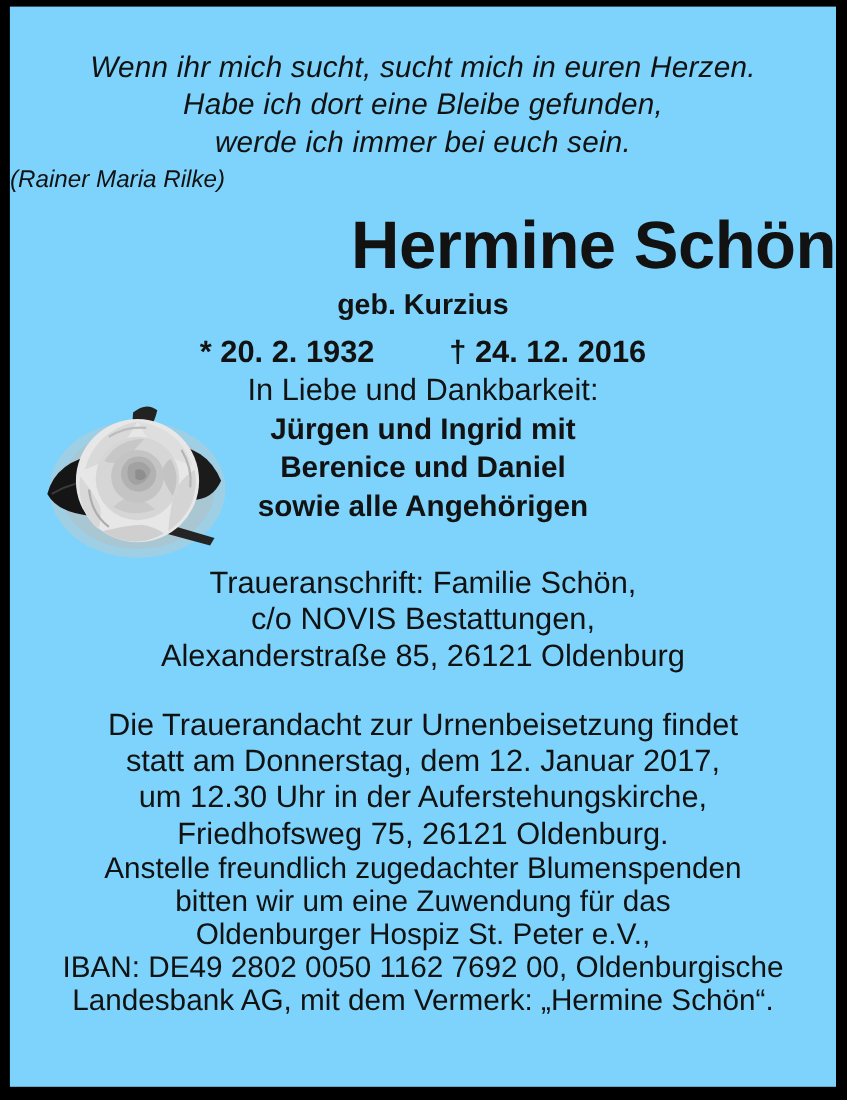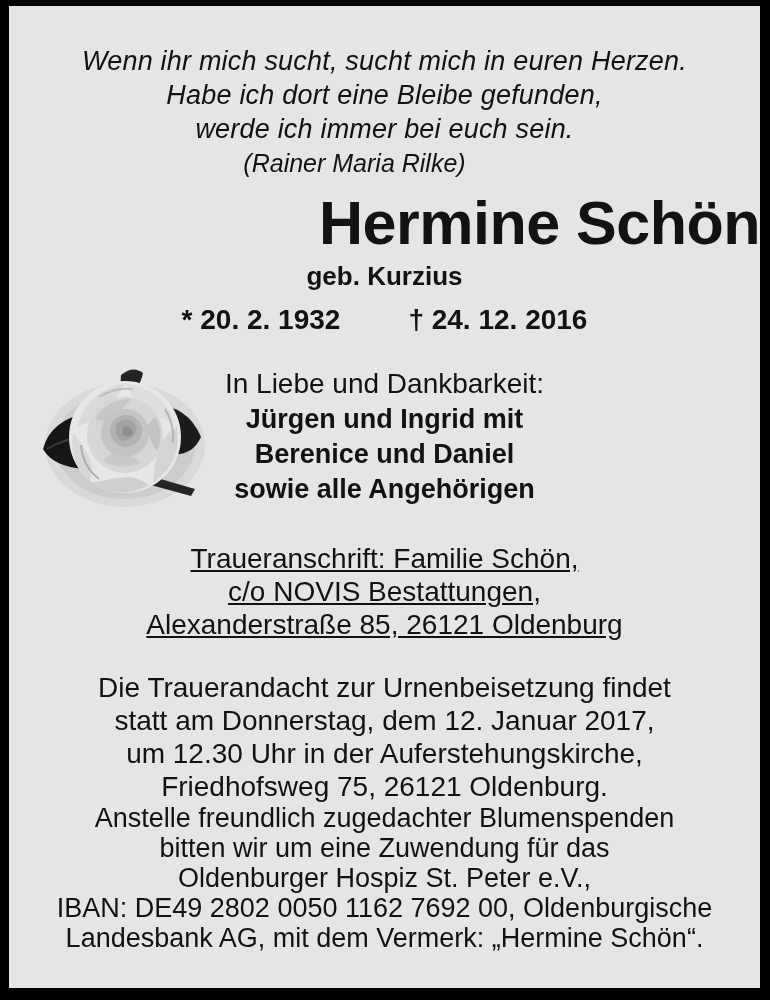--- a/index.html
+++ b/index.html
@@ -10,37 +10,37 @@
     box-sizing: border-box;
     background: #000;
     padding: 6px 10px 12px 9px;
     font-family: "Liberation Sans", "DejaVu Sans", sans-serif;
     overflow: hidden;
   }
   .content {
     position: relative;
     width: 100%;
     height: 100%;
-    background: #e5e5e5;
+    background: #7dd3fc;
     color: #121212;
     text-align: center;
     overflow: hidden;
   }
   .quote {
     padding-top: 38px;
     font-style: italic;
     font-size: 27px;
     line-height: 34px;
     letter-spacing: 0.2px;
   }
   .attribution {
     font-style: italic;
-    font-size: 25px;
+    font-size: 22px;
     line-height: 32px;
-    text-align: center;
+    text-align: left;
     padding-right: 60px;
     margin-top: 1px;
   }
   .name {
     margin: 13px 0 0 0;
     font-size: 61px;
     line-height: 62px;
     font-weight: bold;
     letter-spacing: -0.5px;
     text-align: right;
@@ -59,35 +59,34 @@
   }
   .dates .birth { margin-right: 34px; }
   .dates .death { margin-left: 34px; }
   .rose {
     position: absolute;
     left: 28px;
     top: 351px;
     width: 172px;
     height: 158px;
   }
-  .tribute { margin-top: 29px; }
+  .tribute { }
   .tribute .intro {
     font-size: 28px;
     line-height: 36px;
   }
   .tribute .mourners {
     font-size: 27px;
     line-height: 35px;
     font-weight: bold;
   }
   .address {
     margin-top: 35px;
     font-size: 28px;
     line-height: 33px;
-    text-decoration: underline;
   }
   .service {
     margin-top: 30px;
     font-size: 28px;
     line-height: 33px;
   }
   .donation {
     margin-top: 0;
     font-size: 27px;
     line-height: 30px;

